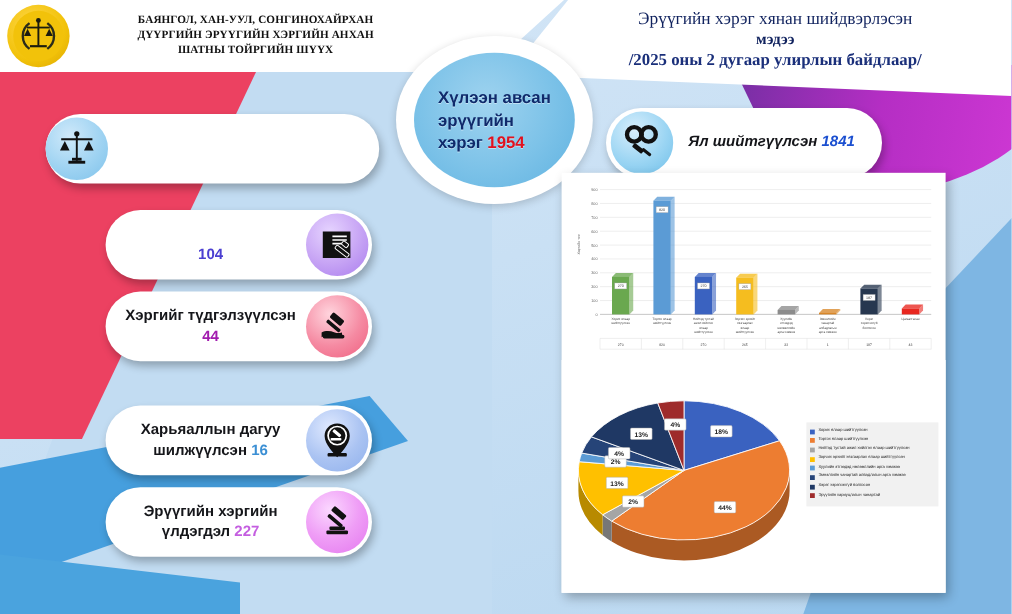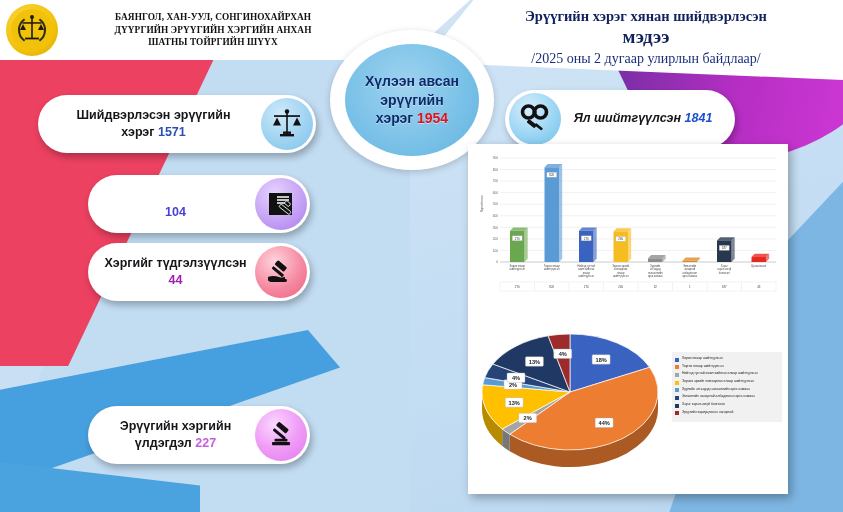--- a/index.html
+++ b/index.html
@@ -97,49 +97,48 @@
   .header-right {
     position: absolute; right: 0; top: 0;
     width: 420px; height: 80px;
     background: #ffffff;
     clip-path: polygon(12% 0, 100% 0, 100% 100%, 0% 78%);
     padding: 7px 14px 0 40px;
     text-align: center;
   }
   .hr-line1 {
     font-family: "Liberation Serif", serif;
-    font-weight: bold; font-size: 14.5px; color: #10225e;
+    font-weight: normal; font-size: 14.5px; color: #10225e;
     line-height: 1.25;
   }
   .hr-line2 {
     font-family: "Liberation Serif", serif;
-    font-weight: bold; font-size: 19px; color: #10225e;
+    font-weight: bold; font-size: 13px; color: #10225e;
     line-height: 1.25;
   }
   .hr-line3 {
     font-family: "Liberation Serif", serif;
-    font-weight: normal; font-size: 14px; color: #1a2f7a;
+    font-weight: bold; font-size: 14px; color: #1a2f7a;
     line-height: 1.3; margin-top: 1px;
   }
 
   
   .hero-circle {
     position: absolute; left: 330px; top: 30px;
     width: 164px; height: 140px;
     border-radius: 50%;
     background: #ffffff;
     display: flex; align-items: center; justify-content: center;
     box-shadow: 0 2px 7px rgba(0,0,0,.18);
   }
   .hero-inner {
     width: 134px; height: 112px;
     border-radius: 50%;
     background: radial-gradient(circle at 45% 38%, #9fd3ef 0%, #7cc2e8 55%, #5fb2e0 100%);
     display: flex; align-items: center; justify-content: center;
-    text-align: center;
   }
   .hero-text {
     font-size: 14px; font-weight: bold;
     color: #0f2a6b; line-height: 1.35;
     text-shadow: 0 1px 0 rgba(255,255,255,.45);
   }
   .hero-num { color: #e1111f; }
 
   
   .pill {
@@ -252,25 +251,20 @@
       <div class="hero-text">
         <span>Хүлээн авсан</span><br>
         <span>эрүүгийн</span><br>
         <span>хэрэг</span>
         <span class="hero-num">1954</span>
       </div>
     </div>
   </div>
 
   <div class="pill pill1">
-    <div class="pill-label">
-      <span>Шийдвэрлэсэн эрүүгийн</span><br>
-      <span>хэрэг</span>
-      <span class="num" style="color:#2b4fb5">1571</span>
-    </div>
     <div class="pill-icon ic-blue">
       <svg width="34" height="34" viewBox="0 0 34 34">
         <rect x="16.2" y="5" width="1.6" height="22" fill="#111"></rect>
         <rect x="10" y="27" width="14" height="2.4" fill="#111"></rect>
         <rect x="13" y="24.5" width="8" height="2.4" fill="#111"></rect>
         <rect x="4" y="8.2" width="26" height="1.7" fill="#111"></rect>
         <path d="M7 10.5L3 18.5h8z" fill="#111"></path>
         <path d="M27 10.5L23 18.5h8z" fill="#111"></path>
         <circle cx="17" cy="4.5" r="2.2" fill="#111"></circle>
       </svg>
@@ -301,20 +295,36 @@
     <div class="pill-icon ic-pink">
       <svg width="34" height="34" viewBox="0 0 34 34">
         <rect x="14" y="5" width="12" height="5.5" rx="1.2" transform="rotate(40 14 5)" fill="#111"></rect>
         <rect x="9.5" y="11" width="14" height="3" rx="1" transform="rotate(40 9.5 11)" fill="#111"></rect>
         <path d="M4 22c3-1.5 7-1.5 11 0 2 .8 4 .5 6 0v3c-2.5 1-5 1-7 .4-3.5-1.2-7-1-10 .6z" fill="#111"></path>
         <rect x="5" y="24" width="18" height="3" rx="1.4" fill="#111"></rect>
       </svg>
     </div>
   </div>
 
+  <div class="pill pill4">
+    <div class="pill-label">
+      <span>Харьяаллын дагуу</span><br>
+      <span>шилжүүлсэн</span>
+      <span class="num" style="color:#3b8fd4">16</span>
+    </div>
+    <div class="pill-icon ic-periw">
+      <svg width="34" height="34" viewBox="0 0 34 34">
+        <path d="M17 3c-6 0-10.5 4.6-10.5 10.4 0 7 8.2 15 10.5 17.6 2.3-2.6 10.5-10.6 10.5-17.6C27.5 7.6 23 3 17 3z" fill="#111"></path>
+        <circle cx="17" cy="13" r="7.6" fill="none" stroke="#fff" stroke-width="1.4"></circle>
+        <rect x="14.5" y="7.5" width="8" height="2.6" rx=".8" transform="rotate(40 14.5 7.5)" fill="#fff"></rect>
+        <rect x="11.5" y="15" width="9" height="2" rx=".8" fill="#fff"></rect>
+        <rect x="9" y="27.5" width="16" height="3" rx="1" fill="#111"></rect>
+      </svg>
+    </div>
+  </div>
 
   <div class="pill pill5">
     <div class="pill-label">
       <span>Эрүүгийн хэргийн</span><br>
       <span>үлдэгдэл</span>
       <span class="num" style="color:#c45ee0">227</span>
     </div>
     <div class="pill-icon ic-magen">
       <svg width="34" height="34" viewBox="0 0 34 34">
         <rect x="15" y="3.5" width="13" height="5" rx="1.2" transform="rotate(40 15 3.5)" fill="#111"></rect>

